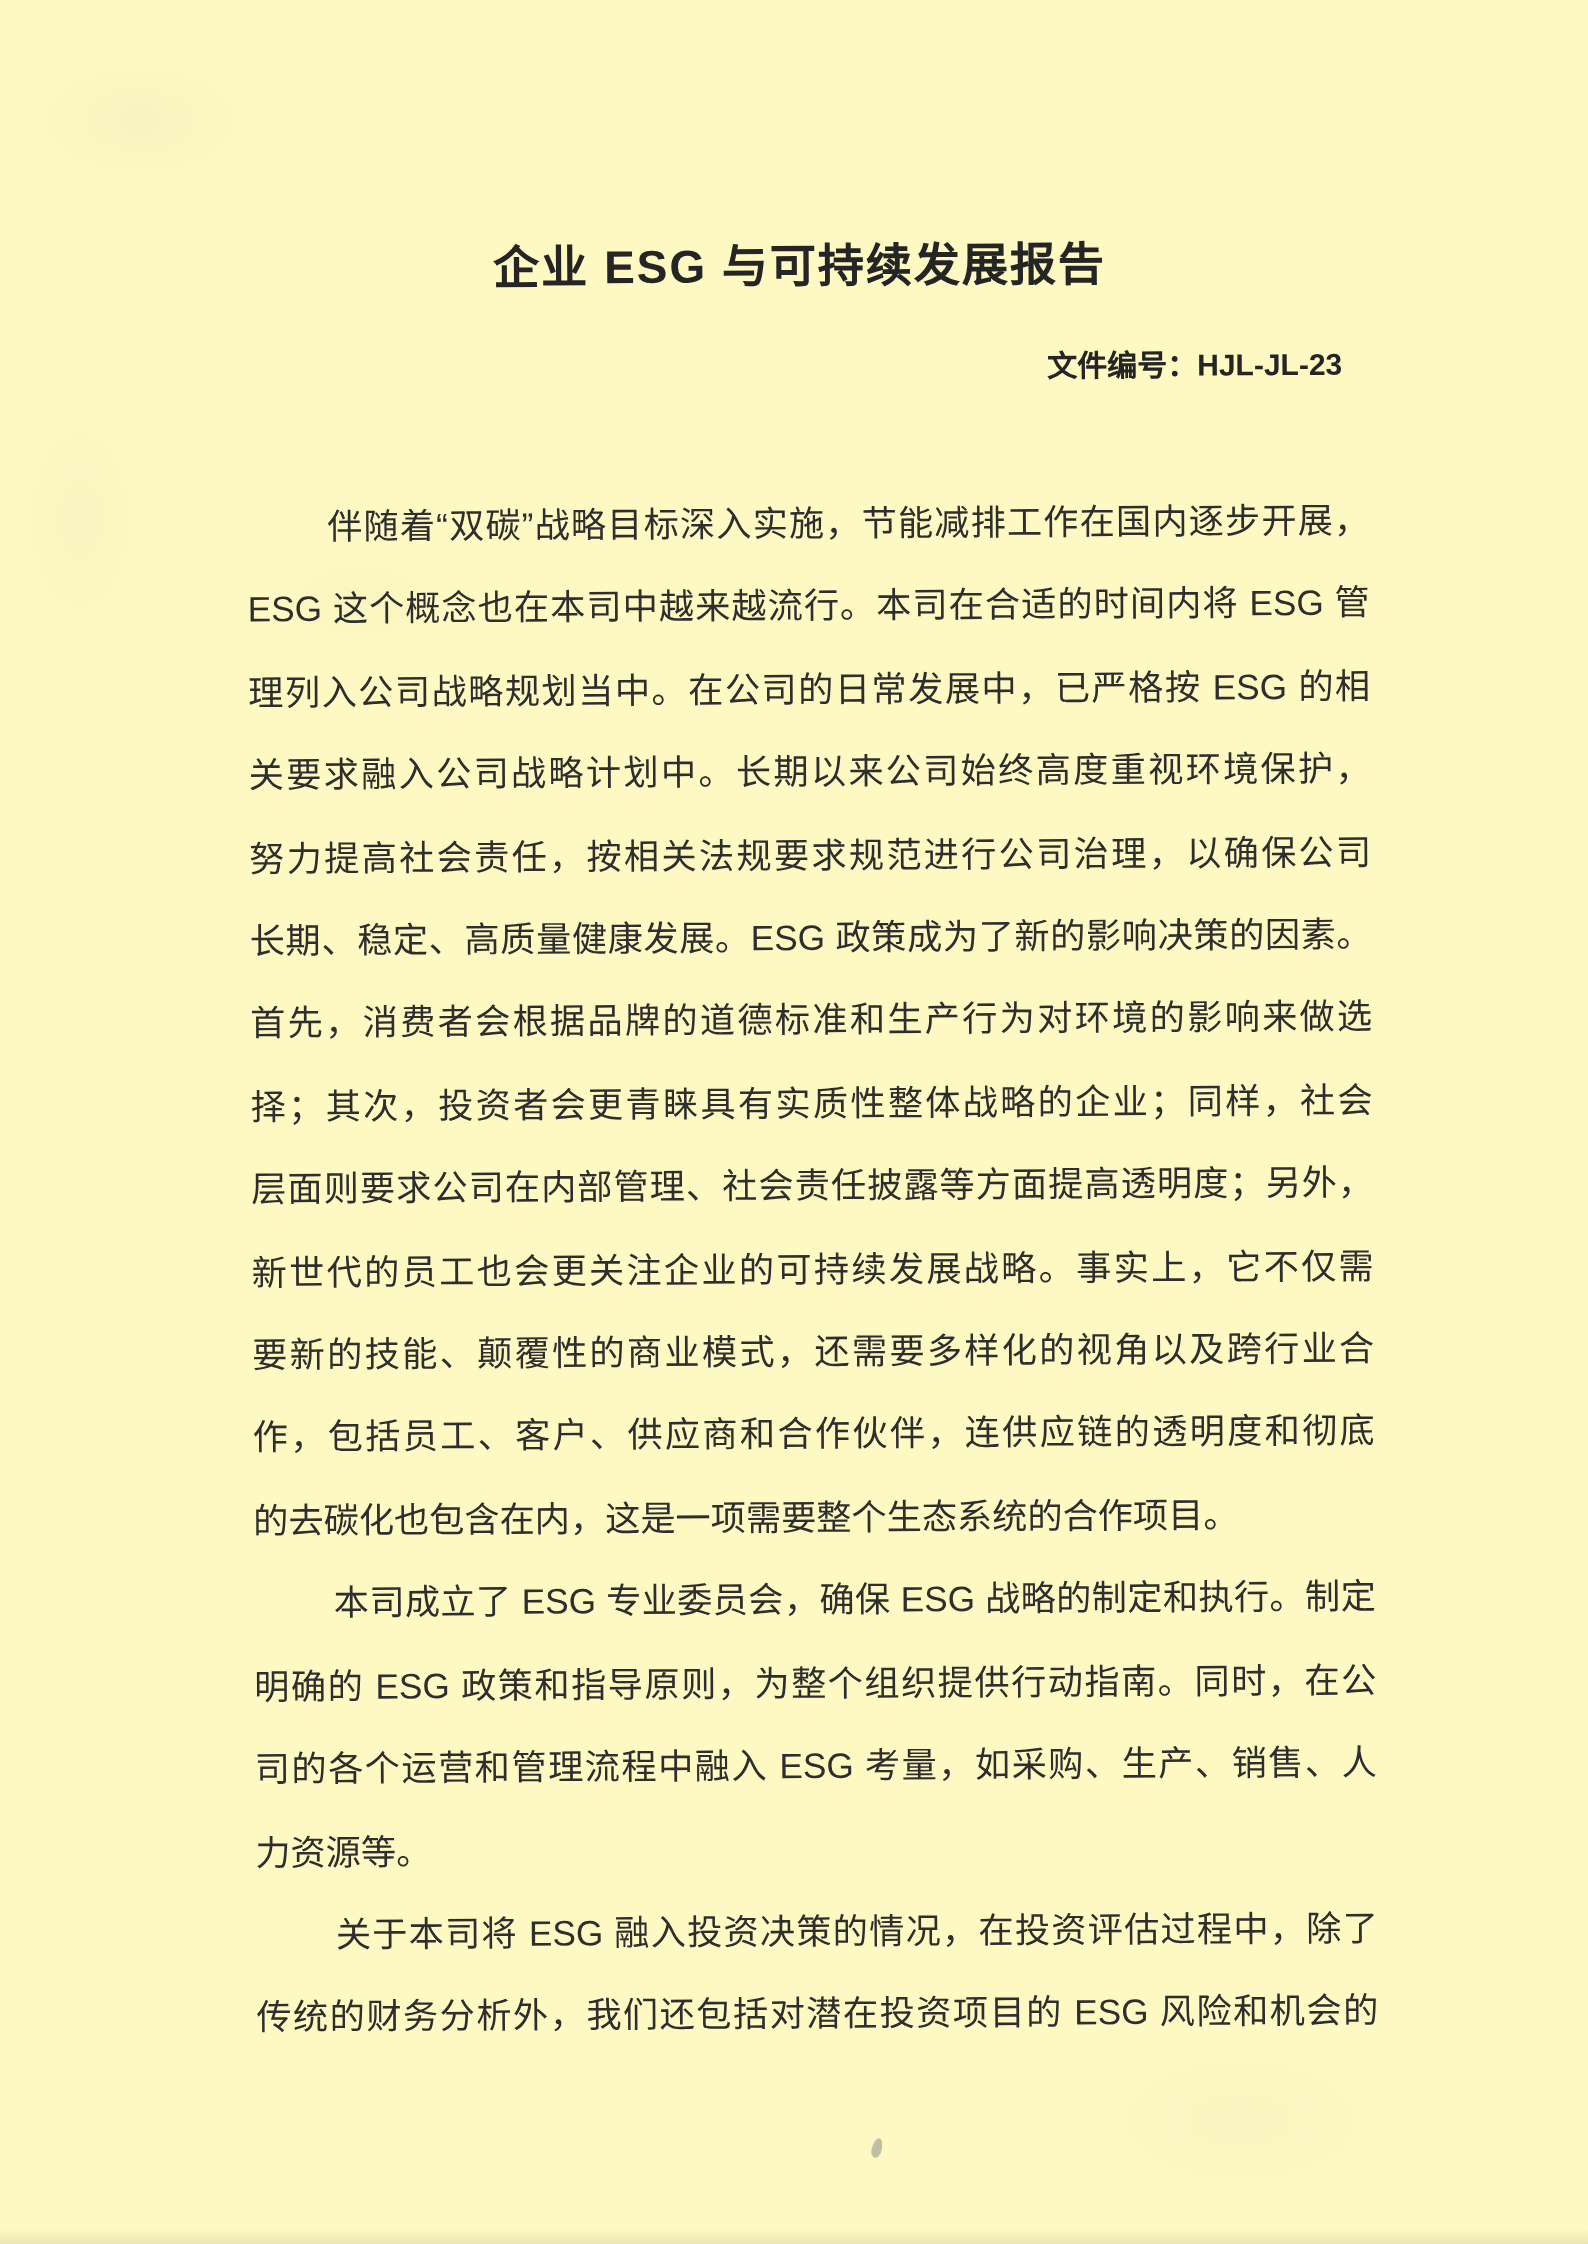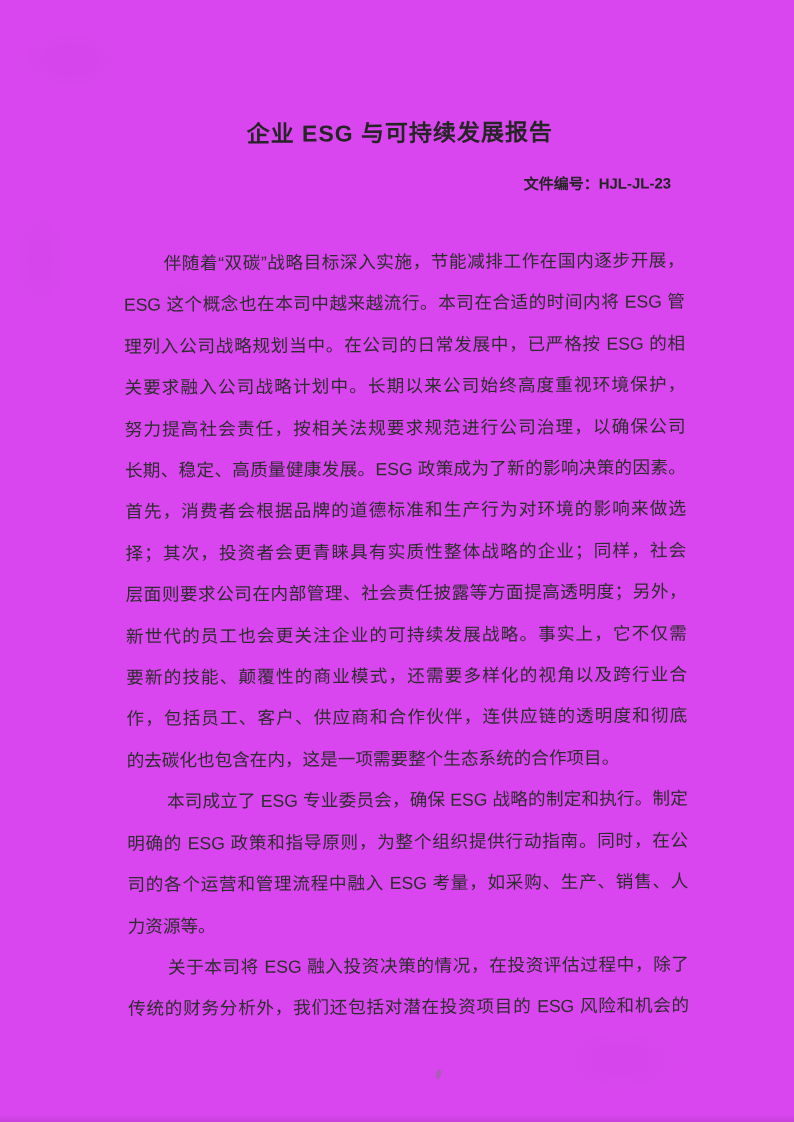--- a/index.html
+++ b/index.html
@@ -5,21 +5,21 @@
 <style>
   html, body {
     margin: 0;
     padding: 0;
     background: #ffffff;
   }
   .page {
     position: relative;
     width: 794px;
     height: 1122px;
-    background: #d946ef;
+    background: #fef9c3;
     overflow: hidden;
     font-family: "Liberation Sans", "DejaVu Sans", sans-serif;
     color: #2e2e2e;
   }
   
   .noise {
     position: absolute;
     inset: 0;
     pointer-events: none;
     background:

